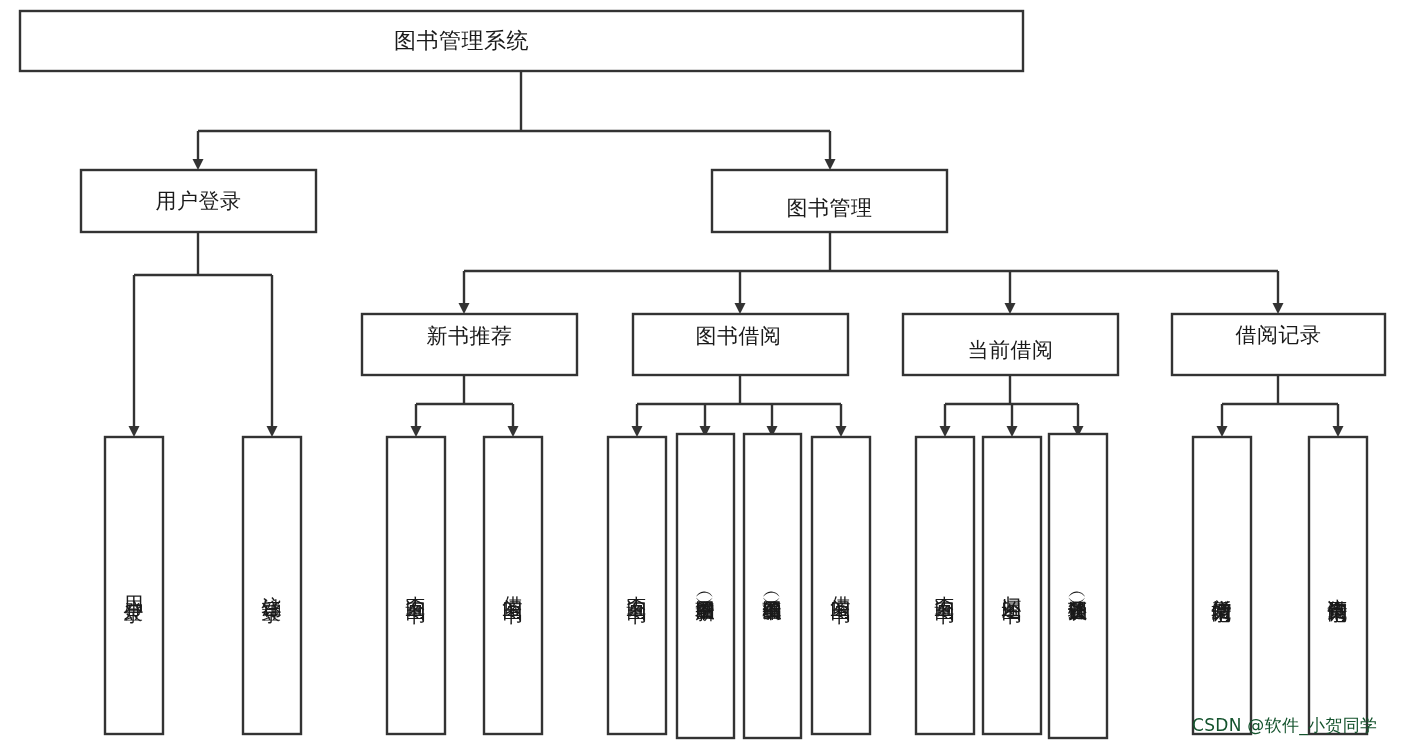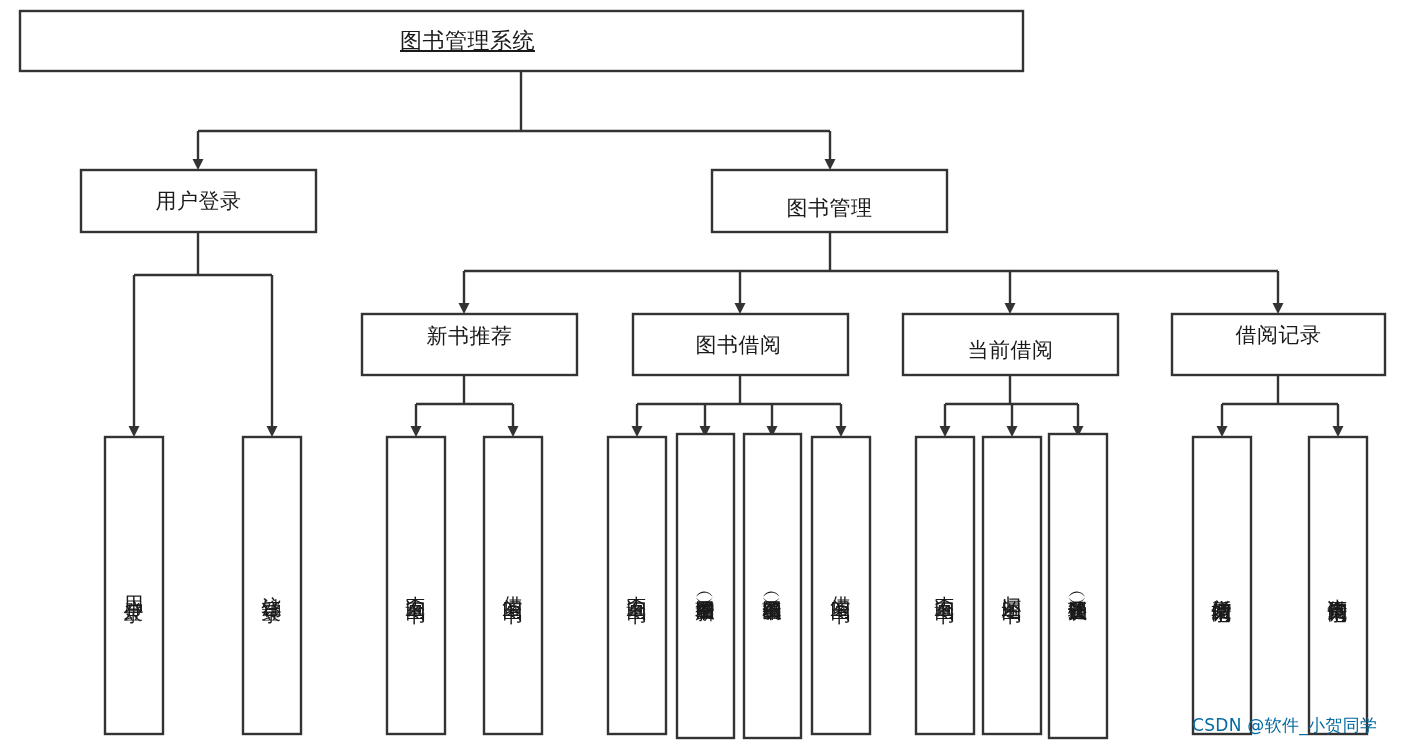--- a/index.html
+++ b/index.html
@@ -68,21 +68,21 @@
     font-size: 20px;
     letter-spacing: 3px;
     line-height: 1;
     white-space: nowrap;
   }
   .watermark {
     position: absolute;
     left: 1192px;
     top: 714px;
     font-size: 17px;
-    color: #0369a1;
+    color: #14532d;
     font-family: "DejaVu Sans", "Liberation Sans", sans-serif;
     white-space: nowrap;
     letter-spacing: 0.3px;
   }
 </style>
 </head>
 <body>
 
 <div id="diagram-root">
 
@@ -161,27 +161,27 @@
 
       <rect class="node-box" x="916" y="437" width="58" height="297"></rect>
       <rect class="node-box" x="983" y="437" width="58" height="297"></rect>
       <rect class="node-box" x="1049" y="434" width="58" height="304"></rect>
 
       <rect class="node-box" x="1193" y="437" width="58" height="297"></rect>
       <rect class="node-box" x="1309" y="437" width="58" height="297"></rect>
     </g>
   </svg>
 
-  <div class="node-label horizontal root" style="left:18px;  top:11px;  width:899px; height:60px;text-decoration:underline;">图书管理系统</div>
+  <div class="node-label horizontal root" style="left:12px;  top:11px;  width:899px; height:60px;">图书管理系统</div>
 
   <div class="node-label horizontal" style="left:81px;  top:170px; width:235px; height:62px;">用户登录</div>
   <div class="node-label horizontal" style="left:712px; top:170px; width:235px; height:76px;">图书管理</div>
 
   <div class="node-label horizontal" style="left:362px;  top:314px; width:215px; height:44px;">新书推荐</div>
-  <div class="node-label horizontal" style="left:633px;  top:314px; width:211px; height:61px;">图书借阅</div>
+  <div class="node-label horizontal" style="left:633px;  top:305px; width:211px; height:61px;">图书借阅</div>
   <div class="node-label horizontal" style="left:903px;  top:314px; width:215px; height:71px;">当前借阅</div>
   <div class="node-label horizontal" style="left:1172px; top:304px; width:213px; height:61px;">借阅记录</div>
 
   <div class="node-label vertical" style="left:105px; top:437px; width:58px; height:297px;">用户登录</div>
   <div class="node-label vertical" style="left:243px; top:437px; width:58px; height:297px;">注销登录</div>
 
   <div class="node-label vertical" style="left:387px; top:437px; width:58px; height:297px;">查询图书</div>
   <div class="node-label vertical" style="left:484px; top:437px; width:58px; height:297px;">借阅图书</div>
 
   <div class="node-label vertical" style="left:608px; top:437px; width:58px; height:297px;">查询图书</div>

